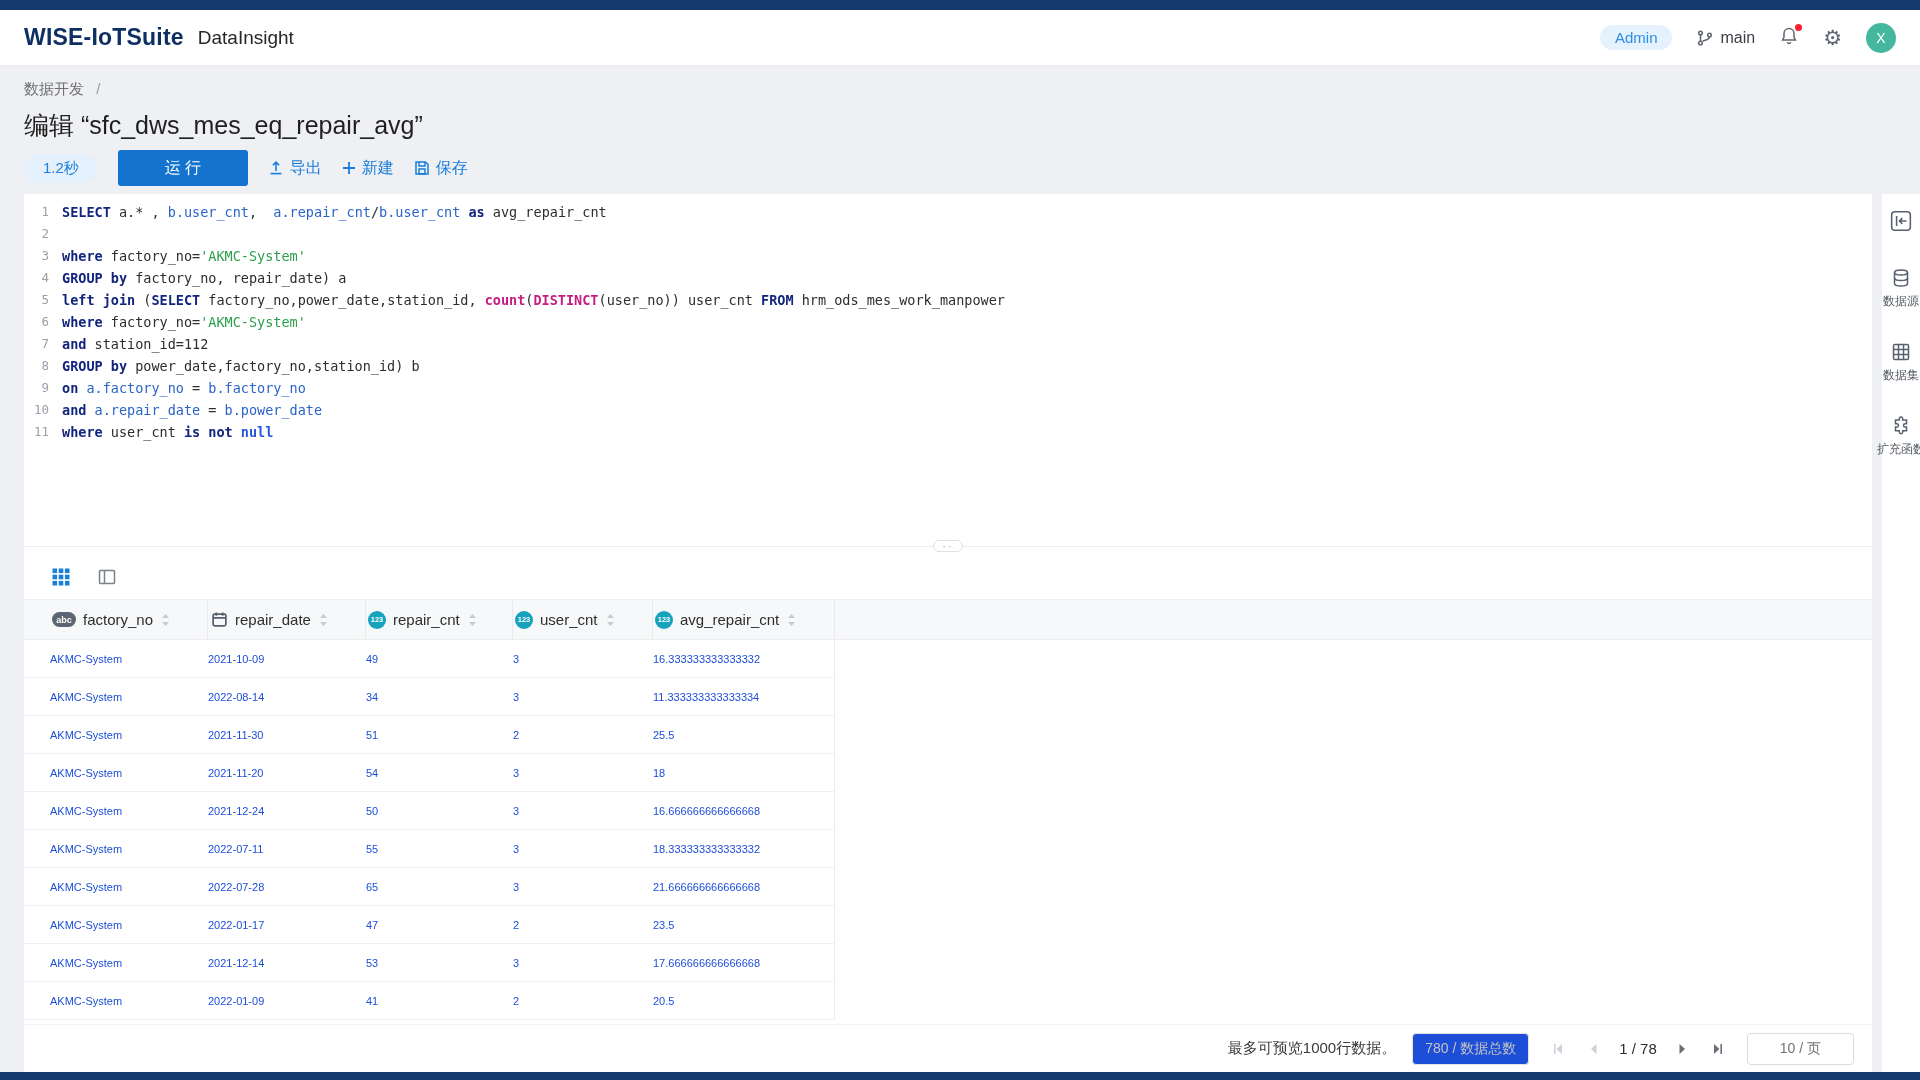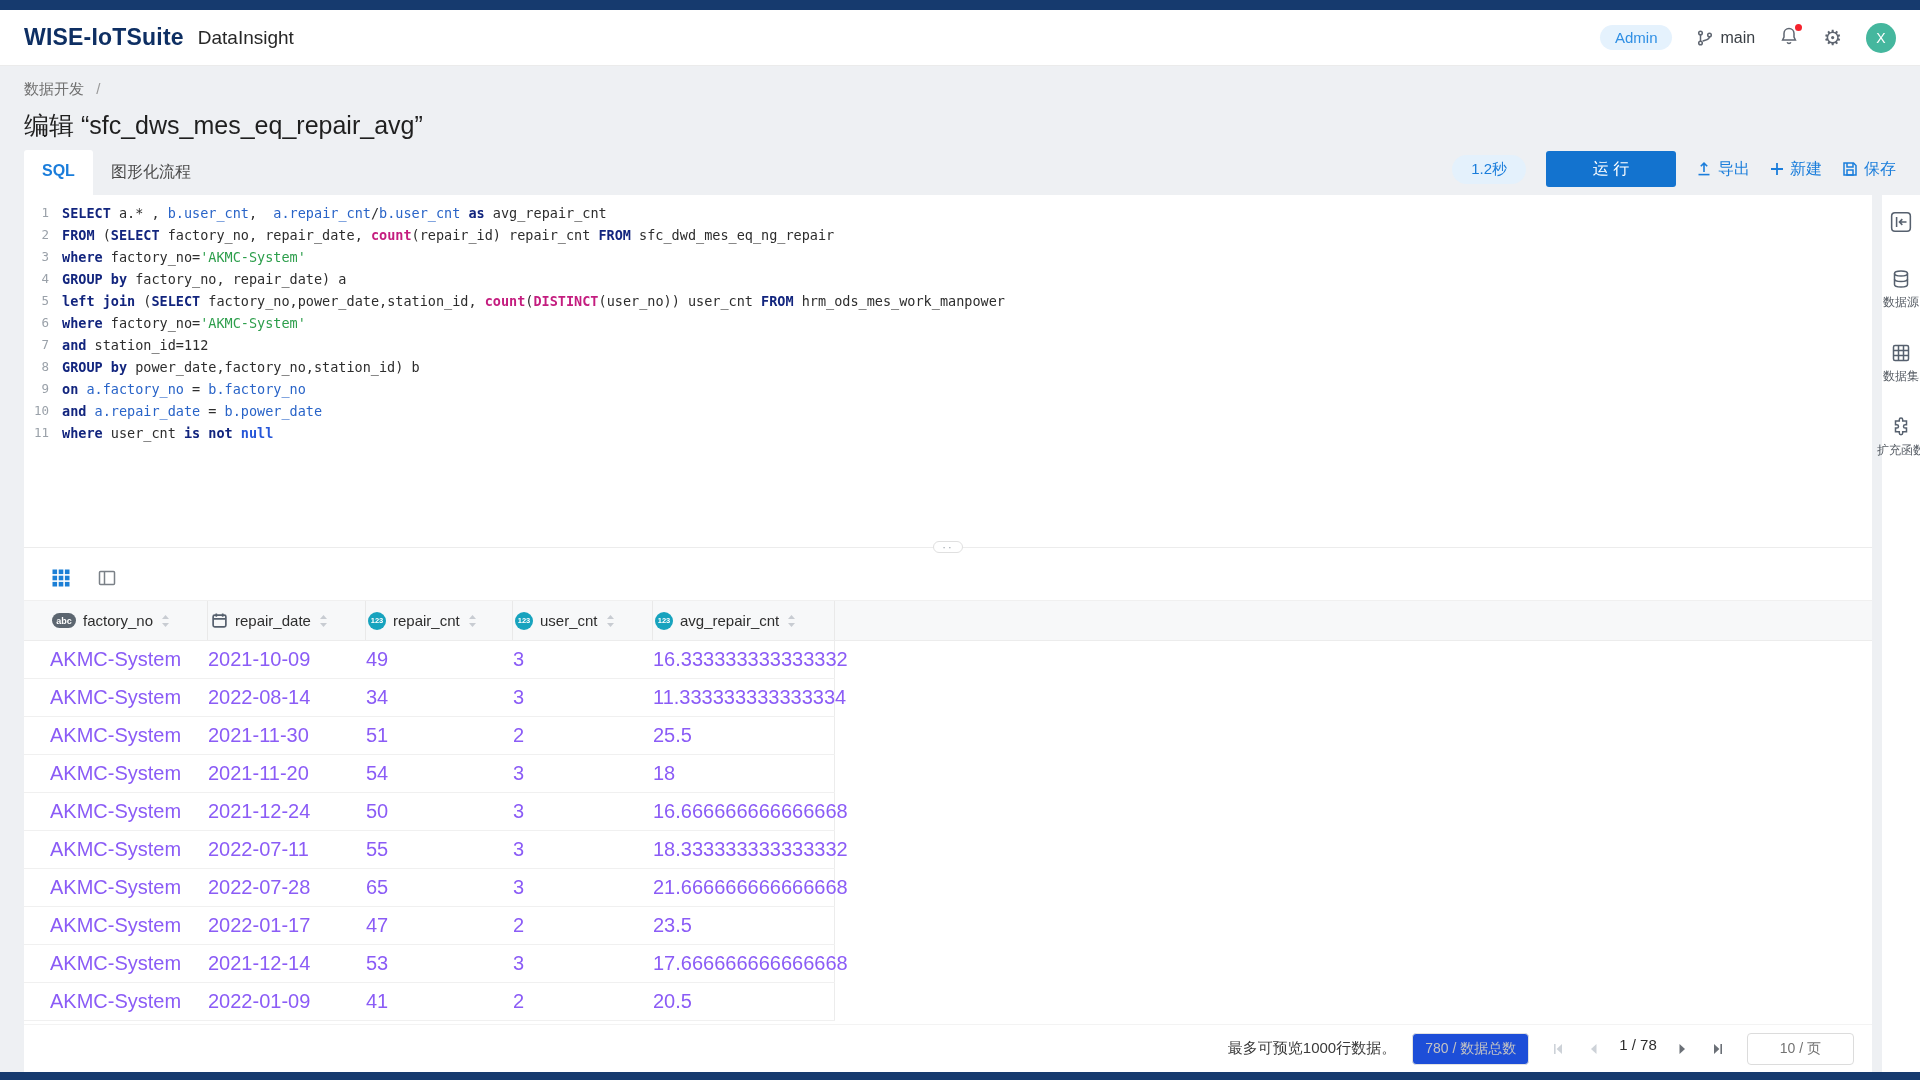--- a/index.html
+++ b/index.html
@@ -62,26 +62,26 @@
   .th{display:flex;align-items:center;gap:7px;height:100%;border-right:1px solid #e9e9e9;cursor:pointer}
   .c0{width:158px}.c1{width:158px}.c2{width:147px}.c3{width:140px}.c4{width:182px}
   .th-name{font-size:15px;font-weight:400;color:#2e2e2e}
   .badge{flex:none;display:inline-flex;align-items:center;justify-content:center;margin-left:2px}
   .badge-abc{min-width:24px;height:15px;border-radius:8px;background:#5c6670;color:#fff;font-size:9px;font-weight:700;padding:0 3px}
   .badge-num{width:18px;height:18px;border-radius:50%;background:#17a3be;color:#fff;font-size:7.5px;font-weight:700}
   .badge-date{width:18px;height:18px}
   .sort{display:inline-flex;margin-left:1px}
   .result-body{flex:1;overflow:hidden}
   .tr{display:flex;width:max-content;padding-left:26px;height:38px;align-items:center;border-bottom:1px solid #f0f0f0}
-  .td{font-size:20px;color:#8b5cf6;height:100%;display:flex;align-items:center}
+  .td{font-size:11px;color:#1d4ed8;height:100%;display:flex;align-items:center}
   .tr .td:last-child{border-right:1px solid #ececec}
   .result-footer{height:48px;border-top:1px solid #f3f3f3;display:flex;align-items:center;justify-content:flex-end;gap:16px;padding-right:18px;flex:none}
   .note{font-size:15px;color:#3a3a3a}
   .total-badge{border:1px solid #e2e2e2;color:#c3c3c3;border-radius:4px;padding:6px 12px;font-size:14px;background:#1d4ed8}
-  .pager{display:flex;gap:10px}
+  .pager{display:flex;align-items:center;gap:10px}
   .pg-btn{width:26px;height:26px;display:flex;align-items:center;justify-content:center;background:none;border:none;cursor:pointer}
   .page-indicator{font-size:15px;color:#2e2e2e;margin:0 2px}
   .size-select{border:1px solid #dcdcdc;border-radius:4px;padding:6px 32px;font-size:14px;color:#737373;background:#fff;cursor:pointer}
 
   
   .rail{width:38px;background:#fff;display:flex;flex-direction:column;align-items:center;padding-top:16px;flex:none}
   .rail-collapse{cursor:pointer;margin-bottom:32px;display:flex}
   .rail-items{display:flex;flex-direction:column;gap:32px;align-items:center}
   .rail-item{display:flex;flex-direction:column;align-items:center;gap:5px;cursor:pointer}
   .rail-icon{display:flex}
@@ -126,24 +126,20 @@
   </header>
 
   <div class="content">
     <div class="breadcrumb">
       <span>数据开发</span>
       <span class="sep">/</span>
     </div>
     <h1 class="page-title">编辑 “sfc_dws_mes_eq_repair_avg”</h1>
 
     <div class="tab-row">
-      <div class="tabs">
-        <div class="tab active">SQL</div>
-        <div class="tab">图形化流程</div>
-      </div>
       <div class="toolbar">
         <span class="duration">1.2秒</span>
         <button class="run-btn">运 行</button>
         <button class="text-btn">
           <span class="t-icon">
             <svg width="16" height="16" viewBox="0 0 16 16" fill="none" stroke="#1a7ddb" stroke-width="1.6">
                 <path d="M8 11V2.6M4.8 5.3L8 2.1l3.2 3.2"></path>
                 <path d="M2.5 13.6h11"></path>
               </svg>
           </span>
@@ -173,21 +169,20 @@
     <div class="main-row">
       <div class="card">
         <div class="editor">
           <div>
               <div class="editor-line">
                 <span class="ln">1</span>
                 <span class="code"><span class="tok-kw">SELECT</span><span class="tok-pl"> a.* , </span><span class="tok-ref">b.user_cnt</span><span class="tok-pl">,  </span><span class="tok-ref">a.repair_cnt</span><span class="tok-pl">/</span><span class="tok-ref">b.user_cnt</span><span class="tok-pl"> </span><span class="tok-kw">as</span><span class="tok-pl"> avg_repair_cnt</span></span>
               </div>
               <div class="editor-line">
                 <span class="ln">2</span>
-                <span class="code"><span class="tok-kw">FROM</span><span class="tok-pl"> (</span><span class="tok-kw">SELECT</span><span class="tok-pl"> factory_no, repair_date, </span><span class="tok-fn">count</span><span class="tok-pl">(repair_id) repair_cnt </span><span class="tok-kw">FROM</span><span class="tok-pl"> sfc_dwd_mes_eq_ng_repair</span></span>
               </div>
               <div class="editor-line">
                 <span class="ln">3</span>
                 <span class="code"><span class="tok-kw">where</span><span class="tok-pl"> factory_no=</span><span class="tok-str">'AKMC-System'</span></span>
               </div>
               <div class="editor-line">
                 <span class="ln">4</span>
                 <span class="code"><span class="tok-kw">GROUP by</span><span class="tok-pl"> factory_no, repair_date) a</span></span>
               </div>
               <div class="editor-line">

